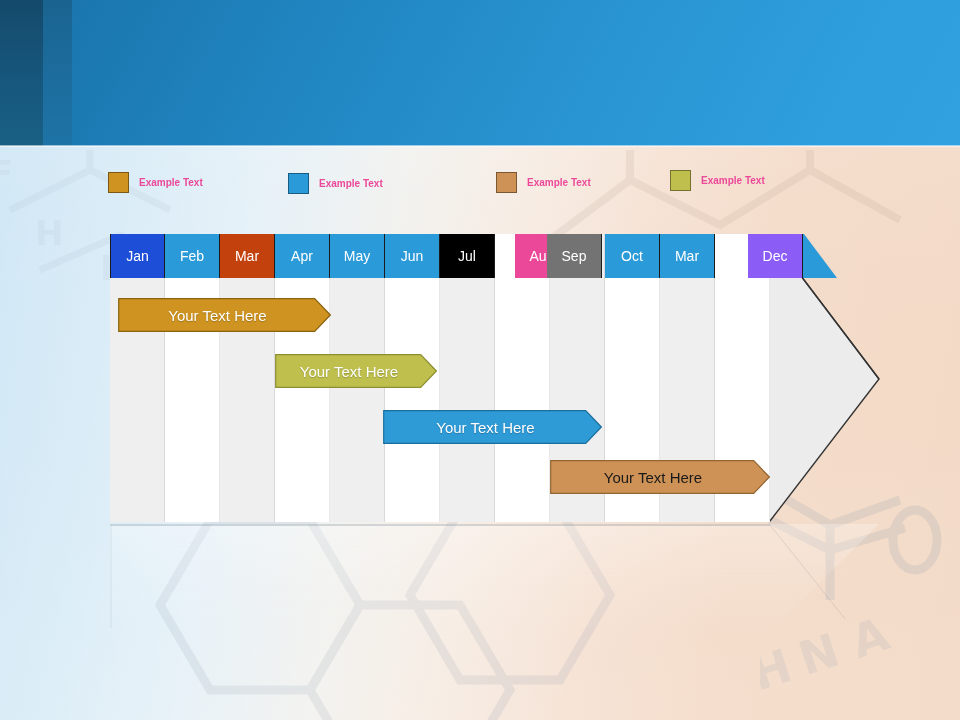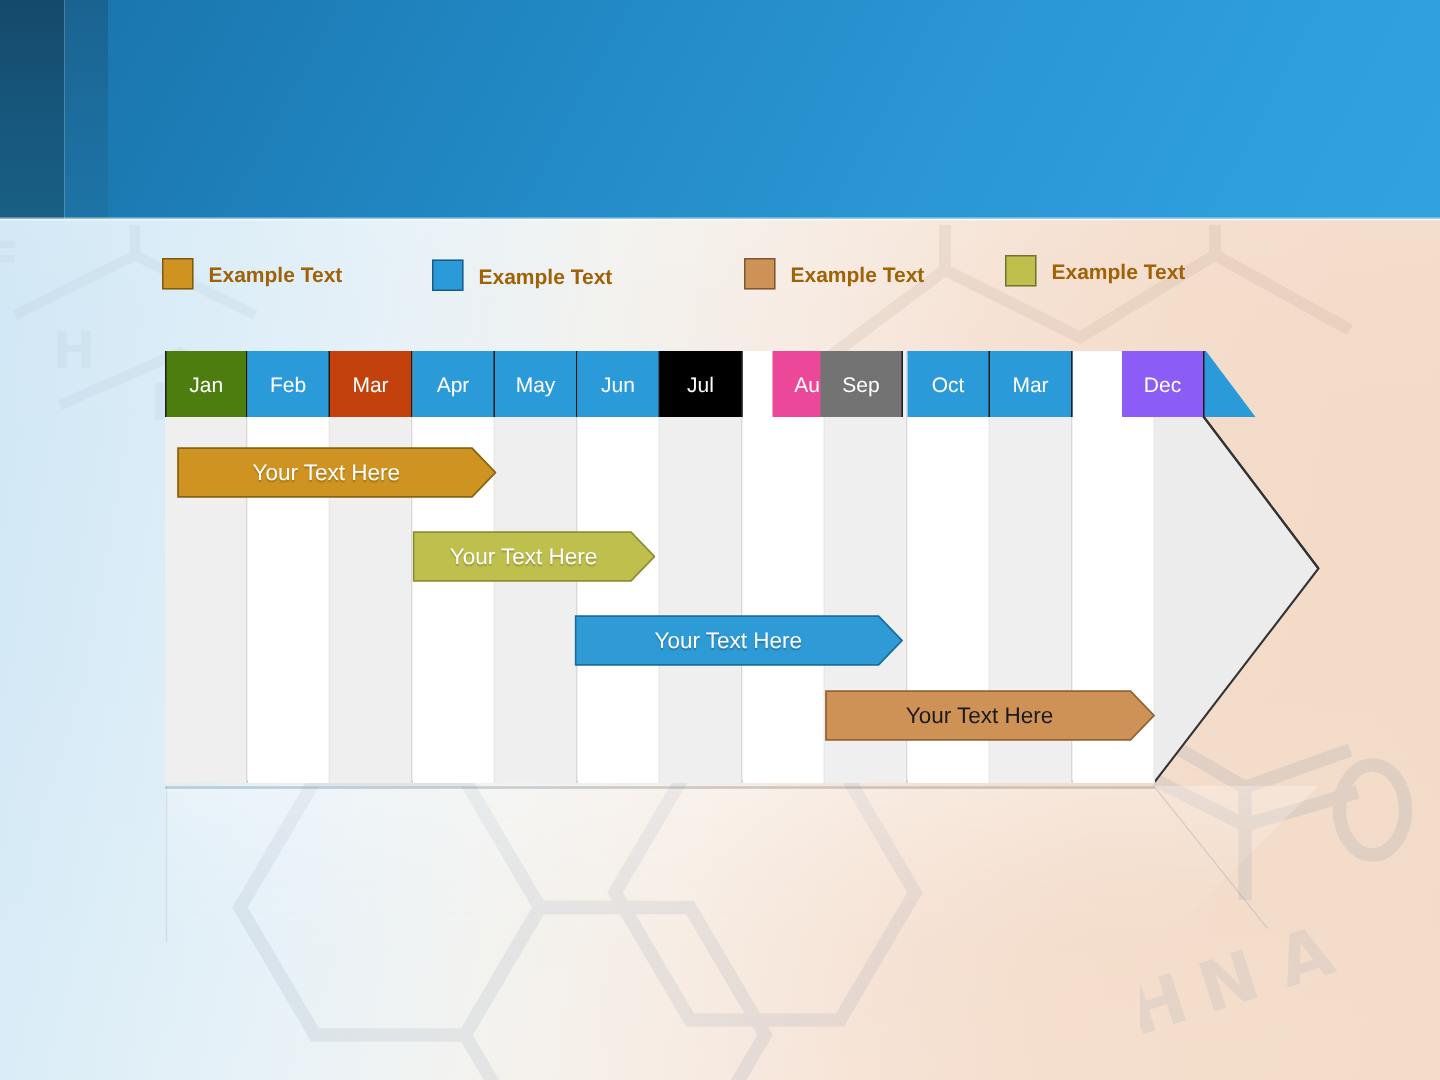--- a/index.html
+++ b/index.html
@@ -105,23 +105,23 @@
     white-space: nowrap;
   }
   .legend-swatch {
     width: 21px; height: 21px;
     border: 1px solid rgba(0,0,0,0.40);
     box-sizing: border-box;
     margin-right: 10px;
     flex: 0 0 auto;
   }
   .legend-label {
-    font-size: 14px;
+    font-size: 10px;
     font-weight: 700;
-    color: #a16207;
+    color: #ec4899;
   }
 
   
   .chart {
     position: absolute;
     left: 110px; top: 234px;
     width: 770px; height: 290px;
   }
   .chart-arrow-bg {
     position: absolute;
@@ -326,21 +326,21 @@
           <span class="sep"></span>
         </div>
       <div class="col odd" style="left: 550px; background: rgb(239, 239, 239);">
           <span class="sep"></span>
         </div>
       <div class="col even" style="left: 605px; background: rgb(255, 255, 255);">
           <span class="sep"></span>
         </div>
     </div>
 
-    <div class="month-cell first" style="left: 0px; background: #4d7c0f;">Jan</div>
+    <div class="month-cell first" style="left: 0px; background: #1d4ed8;">Jan</div>
     <div class="month-cell" style="left: 55px; background: rgb(43, 154, 217);">Feb</div>
     <div class="month-cell" style="left: 110px; background: #c2410c;">Mar</div>
     <div class="month-cell" style="left: 165px; background: rgb(43, 154, 217); text-align: right;">Apr</div>
     <div class="month-cell" style="left: 220px; background: rgb(43, 154, 217);">May</div>
     <div class="month-cell" style="left: 275px; background: rgb(43, 154, 217);">Jun</div>
     <div class="month-cell" style="left: 330px; background: #000000;">Jul</div>
     <div class="month-cell" style="left: 405px; background: #ec4899;">Aug</div>
     <div class="month-cell" style="left: 437px; background: #737373;">Sep</div>
     <div class="month-cell" style="left: 495px; background: rgb(43, 154, 217);">Oct</div>
     <div class="month-cell" style="left: 550px; background: rgb(43, 154, 217);">Mar</div>

